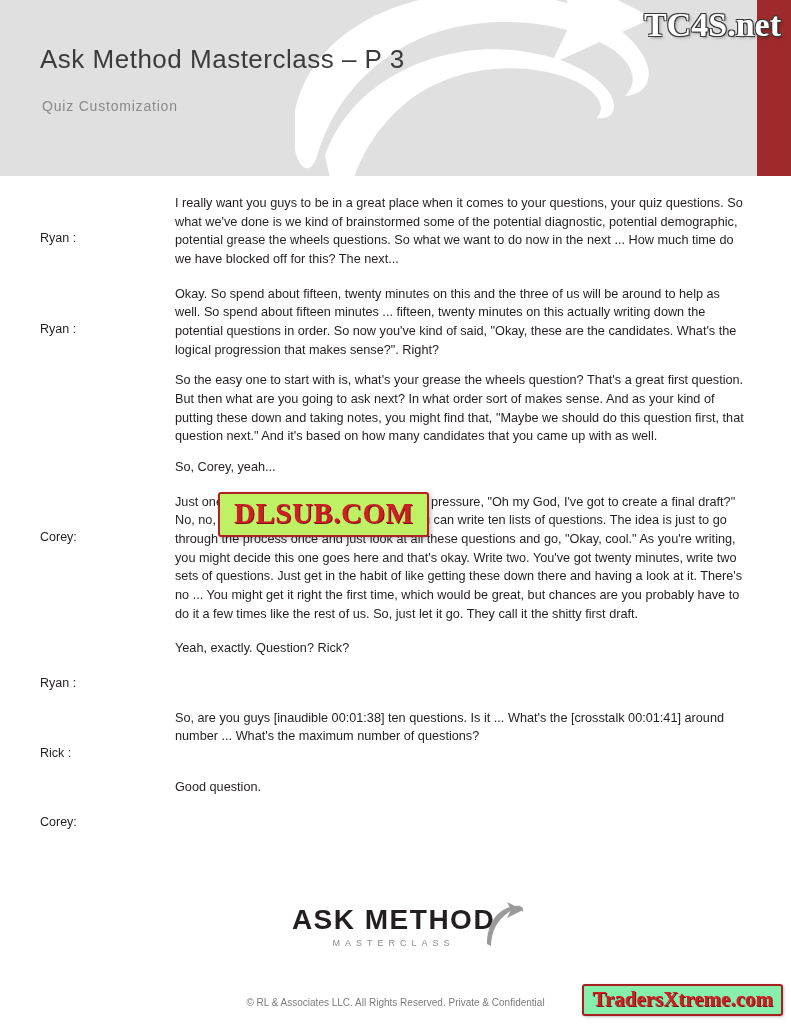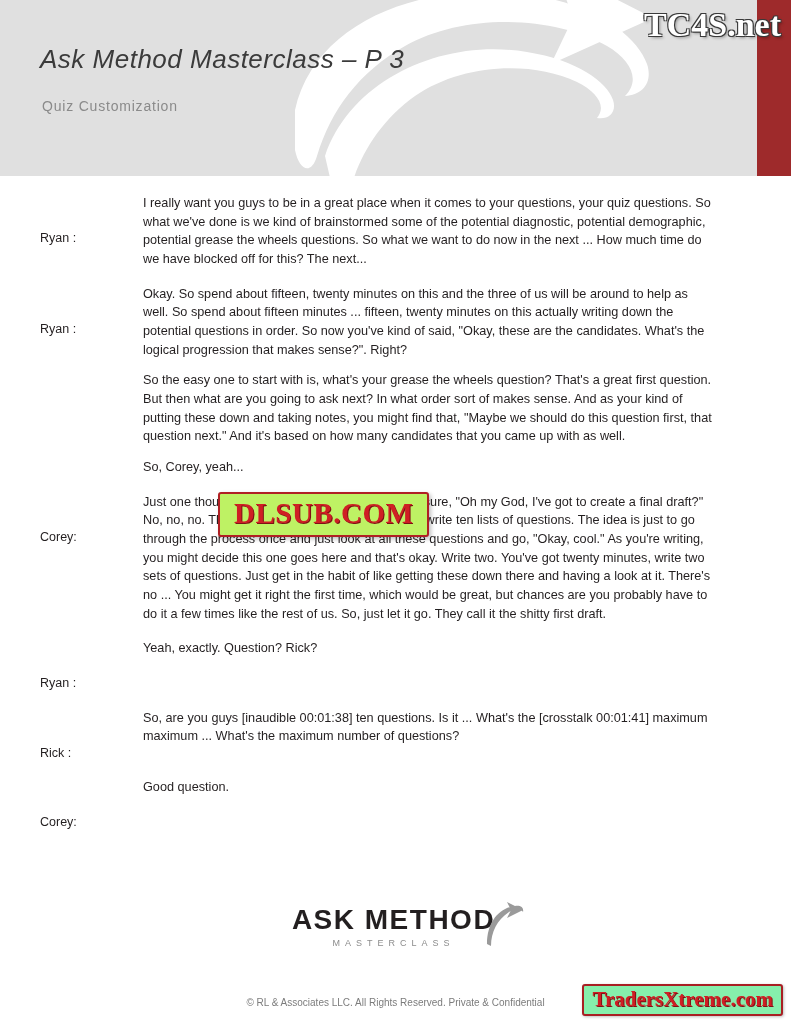--- a/index.html
+++ b/index.html
@@ -41,21 +41,20 @@
   }
   .header-title {
     position: absolute;
     left: 40px;
     top: 44px;
     font-size: 26px;
     letter-spacing: 0.5px;
     color: #3b3b3b;
     font-weight: 400;
     white-space: nowrap;
-    font-style: italic;
   }
   .header-sub {
     position: absolute;
     left: 42px;
     top: 98px;
     font-size: 14px;
     letter-spacing: 0.8px;
     color: #8a8a8a;
     font-weight: 400;
   }
@@ -93,20 +92,21 @@
     line-height: 1.45;
     padding-top: 1px;
     margin-top: 34px;
   }
   .lines {
     flex: 1 1 auto;
     font-size: 12.7px;
     line-height: 1.47;
     color: #231f20;
     max-width: 573px;
+    margin-left: 32px;
   }
   .lines p { margin: 0 0 12px 0; }
   .lines p:last-child { margin-bottom: 0; }
 
   
   .watermark-dlsub {
     position: absolute;
     left: 218px;
     top: 492px;
     z-index: 40;
@@ -246,21 +246,21 @@
   <div class="row">
     <div class="speaker">Ryan :</div>
     <div class="lines">
       <p>Yeah, exactly. Question? Rick?</p>
     </div>
   </div>
 
   <div class="row">
     <div class="speaker">Rick :</div>
     <div class="lines">
-      <p>So, are you guys [inaudible 00:01:38] ten questions. Is it ... What's the [crosstalk 00:01:41] maximum maximum ... What's the maximum number of questions?</p>
+      <p>So, are you guys [inaudible 00:01:38] ten questions. Is it ... What's the [crosstalk 00:01:41] around number ... What's the maximum number of questions?</p>
     </div>
   </div>
 
   <div class="row">
     <div class="speaker">Corey:</div>
     <div class="lines">
       <p>Good question.</p>
     </div>
   </div>
 

